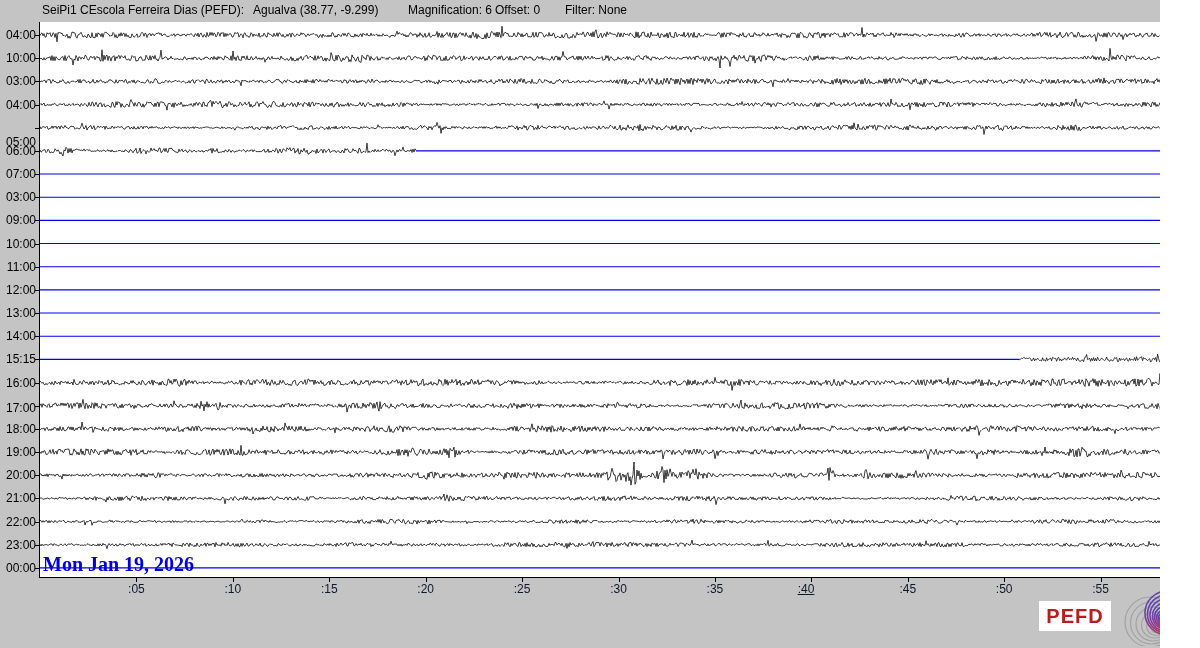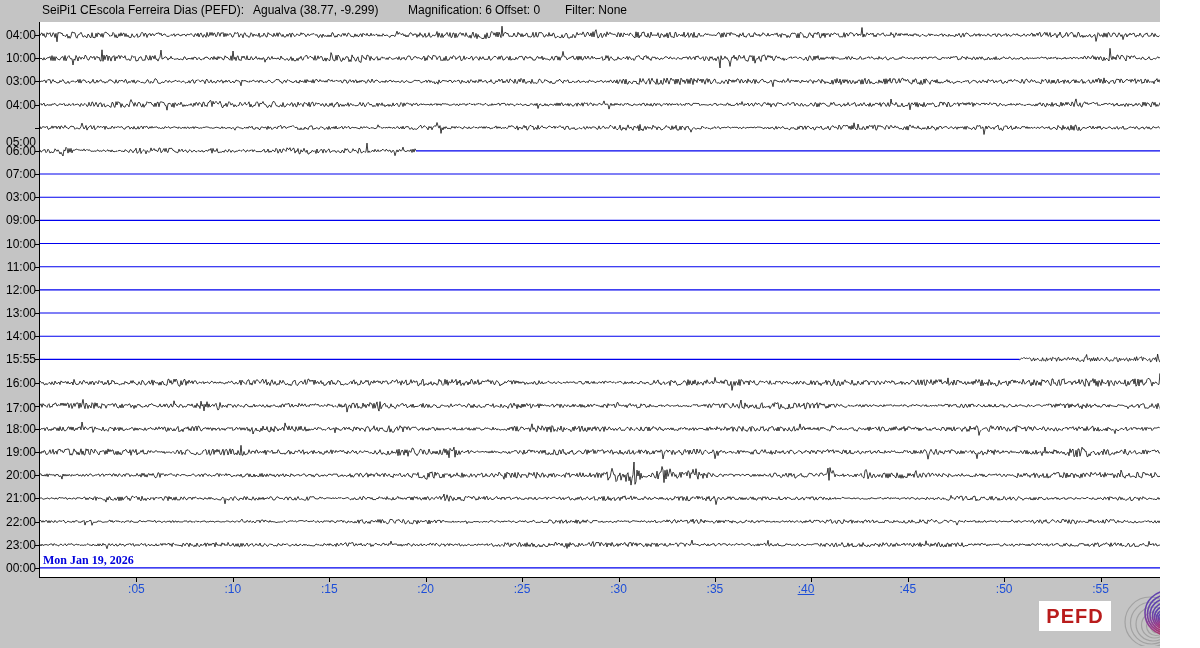--- a/index.html
+++ b/index.html
@@ -6,22 +6,22 @@
   body{font-family:"Liberation Sans",sans-serif;}
   #stage{position:relative;width:1160px;height:648px;background:#c4c4c4;overflow:hidden;}
   .hdr{position:absolute;top:3px;font-size:12px;color:#000;white-space:pre;}
   #plot-bg{position:absolute;left:40px;top:22px;width:1157px;height:555px;background:#fff;}
   #left-border{position:absolute;left:39px;top:22px;width:1px;height:556px;background:#000;}
   #bottom-border{position:absolute;left:40px;top:577px;width:1157px;height:1px;background:#000;}
   #trace-svg{position:absolute;left:40px;top:22px;z-index:5;}
   .hour-label{position:absolute;left:0;width:36px;text-align:right;font-size:12px;color:#000;line-height:12px;}
   .hour-tick{position:absolute;width:4px;height:1px;background:#000;left:35px;}
   .min-tick{position:absolute;top:578px;width:1px;height:4px;background:#000;}
-  .min-label{position:absolute;top:582px;width:40px;margin-left:-20px;text-align:center;font-size:12px;color:#1d4ed8;}
-  #date-label{position:absolute;left:43px;top:553px;font-family:"Liberation Serif",serif;font-weight:bold;font-size:12px;z-index:3;}
+  .min-label{position:absolute;top:582px;width:40px;margin-left:-20px;text-align:center;font-size:12px;color:#0f172a;}
+  #date-label{position:absolute;left:43px;top:553px;font-family:"Liberation Serif",serif;font-weight:bold;font-size:20px;z-index:3;}
   #station-badge{position:absolute;left:1039px;top:601px;width:72px;height:30px;background:#fff;
     text-align:center;line-height:30px;font-weight:bold;font-size:20px;letter-spacing:1px;z-index:6;}
   #logo{position:absolute;left:1120px;top:588px;z-index:6;}
 </style>
 </head>
 <body>
 
 <div id="stage" style="background: rgb(196, 196, 196);">
 
   <span class="hdr" style="left:42px">SeiPi1 CEscola Ferreira Dias (PEFD):</span>
@@ -89,21 +89,21 @@
     <div class="hour-label" style="top: 237.53px;">10:00</div>
     <div class="hour-tick" style="top: 243.53px;"></div>
     <div class="hour-label" style="top: 260.7px;">11:00</div>
     <div class="hour-tick" style="top: 266.7px;"></div>
     <div class="hour-label" style="top: 283.87px;">12:00</div>
     <div class="hour-tick" style="top: 289.87px;"></div>
     <div class="hour-label" style="top: 307.04px;">13:00</div>
     <div class="hour-tick" style="top: 313.04px;"></div>
     <div class="hour-label" style="top: 330.21px;">14:00</div>
     <div class="hour-tick" style="top: 336.21px;"></div>
-    <div class="hour-label" style="top: 353.38px;">15:55</div>
+    <div class="hour-label" style="top: 353.38px;">15:15</div>
     <div class="hour-tick" style="top: 359.38px;"></div>
     <div class="hour-label" style="top: 376.55px;">16:00</div>
     <div class="hour-tick" style="top: 382.55px;"></div>
     <div class="hour-label" style="top: 402px;">17:00</div>
     <div class="hour-tick" style="top: 405.72px;"></div>
     <div class="hour-label" style="top: 422.89px;">18:00</div>
     <div class="hour-tick" style="top: 428.89px;"></div>
     <div class="hour-label" style="top: 446.06px;">19:00</div>
     <div class="hour-tick" style="top: 452.06px;"></div>
     <div class="hour-label" style="top: 469.23px;">20:00</div>

